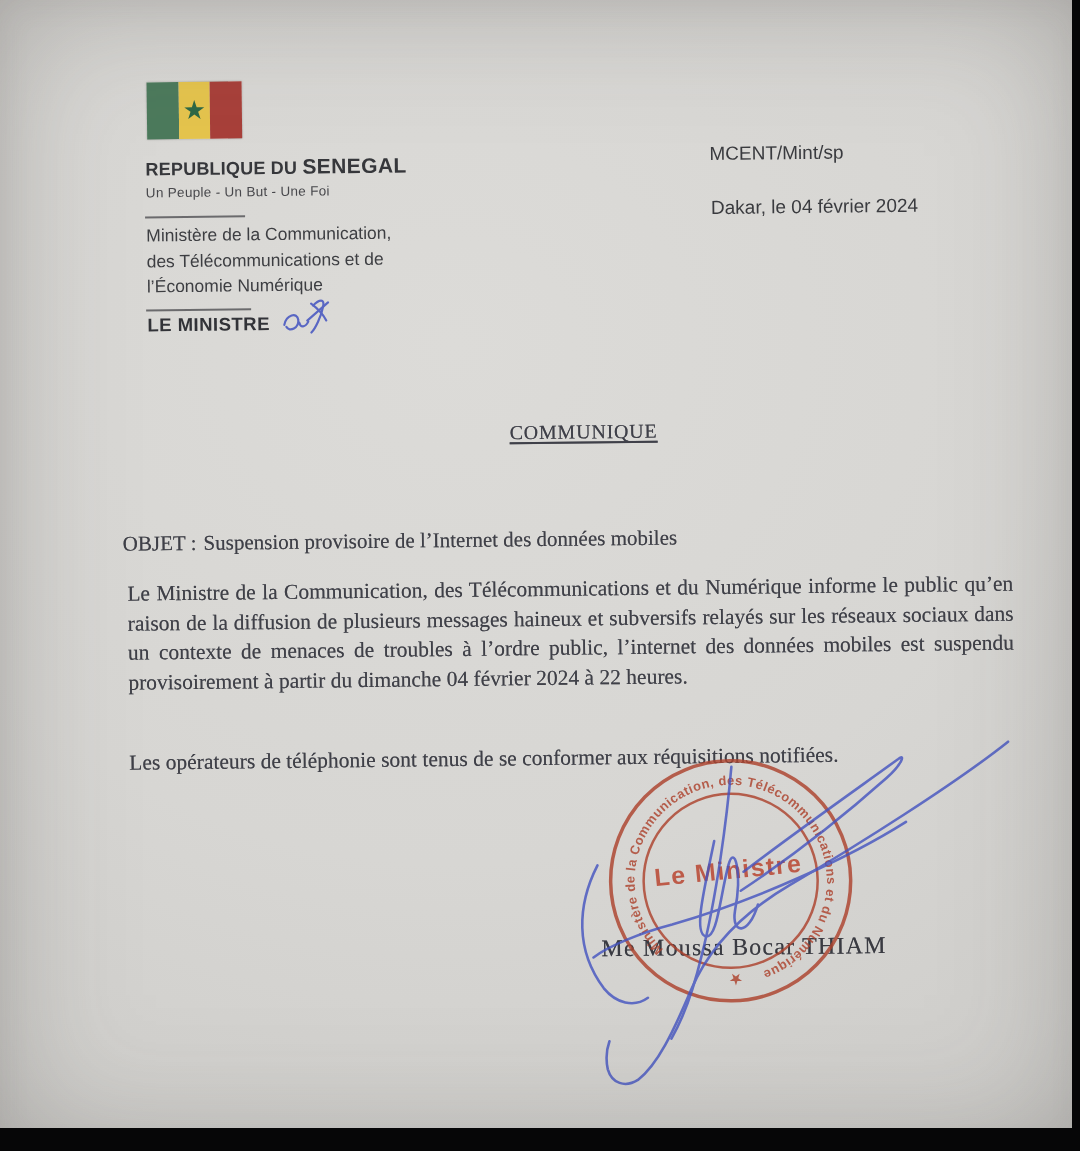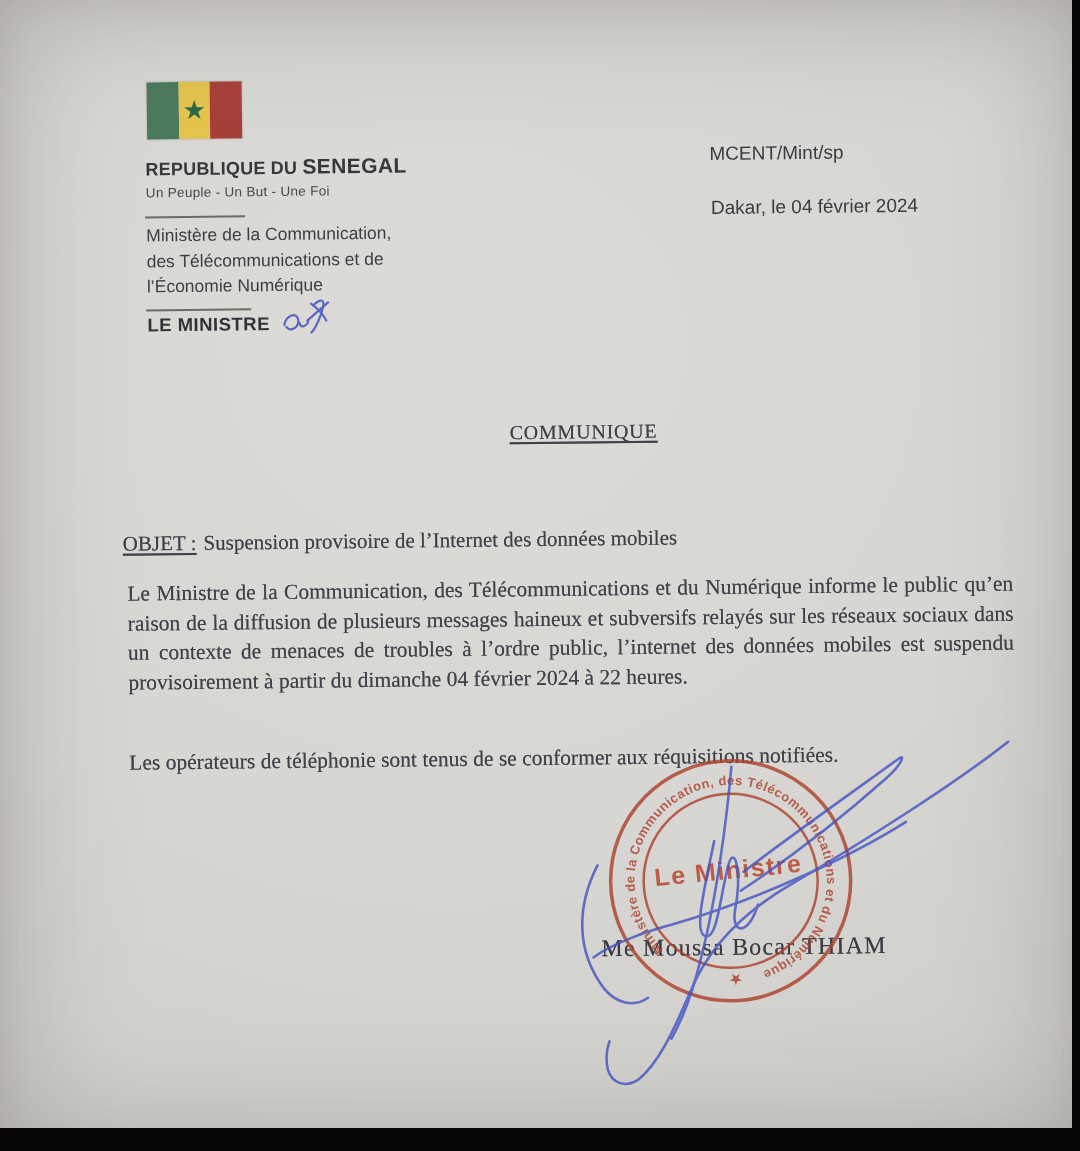--- a/index.html
+++ b/index.html
@@ -24,21 +24,21 @@
   .ministry{left:150px;top:219px;font-size:17.5px;line-height:25.5px;color:#3d3e42;}
   .minister-label{left:150px;top:310px;font-weight:bold;font-size:18.5px;letter-spacing:.5px;color:#323338;}
   
   .reference{left:714px;top:145px;font-size:19px;color:#3a3b3f;}
   .dateline{left:715px;top:199px;font-size:19px;color:#3a3b3f;}
   
   .serif{font-family:"Liberation Serif", serif;color:#3f4048;text-shadow:0 0 .6px rgba(64,64,72,.65);}
   .title{left:455px;top:421px;width:260px;text-align:center;font-size:20px;letter-spacing:.8px;
          text-decoration:underline;text-underline-offset:3px;color:#3f4049;}
   .subject{left:123px;top:527px;font-size:21px;white-space:nowrap;}
-  .subject .lbl{text-decoration:underline;text-underline-offset:3px;margin-top:44px;}
+  .subject .lbl{text-underline-offset:3px;margin-top:44px;}
   .subject .txt{margin-left:7px;}
   .para{width:886px;font-size:21.5px;line-height:29.5px;text-align:justify;}
   .para1{left:127px;top:575px;}
   .para2{left:127px;top:744px;text-align:left;}
   .signatory{left:597px;top:936px;font-size:24px;letter-spacing:1.2px;white-space:nowrap;color:#3a3b42;}
   
   .ink-svg{position:absolute;inset:0;pointer-events:none;}
   .vignette{position:absolute;inset:0;pointer-events:none;
             box-shadow:inset 0 0 130px rgba(88,86,82,.35), inset 0 0 30px rgba(120,118,114,.12);}
   .bar-bottom{position:absolute;left:0;top:1128px;width:100%;height:23px;background:#060607;}

